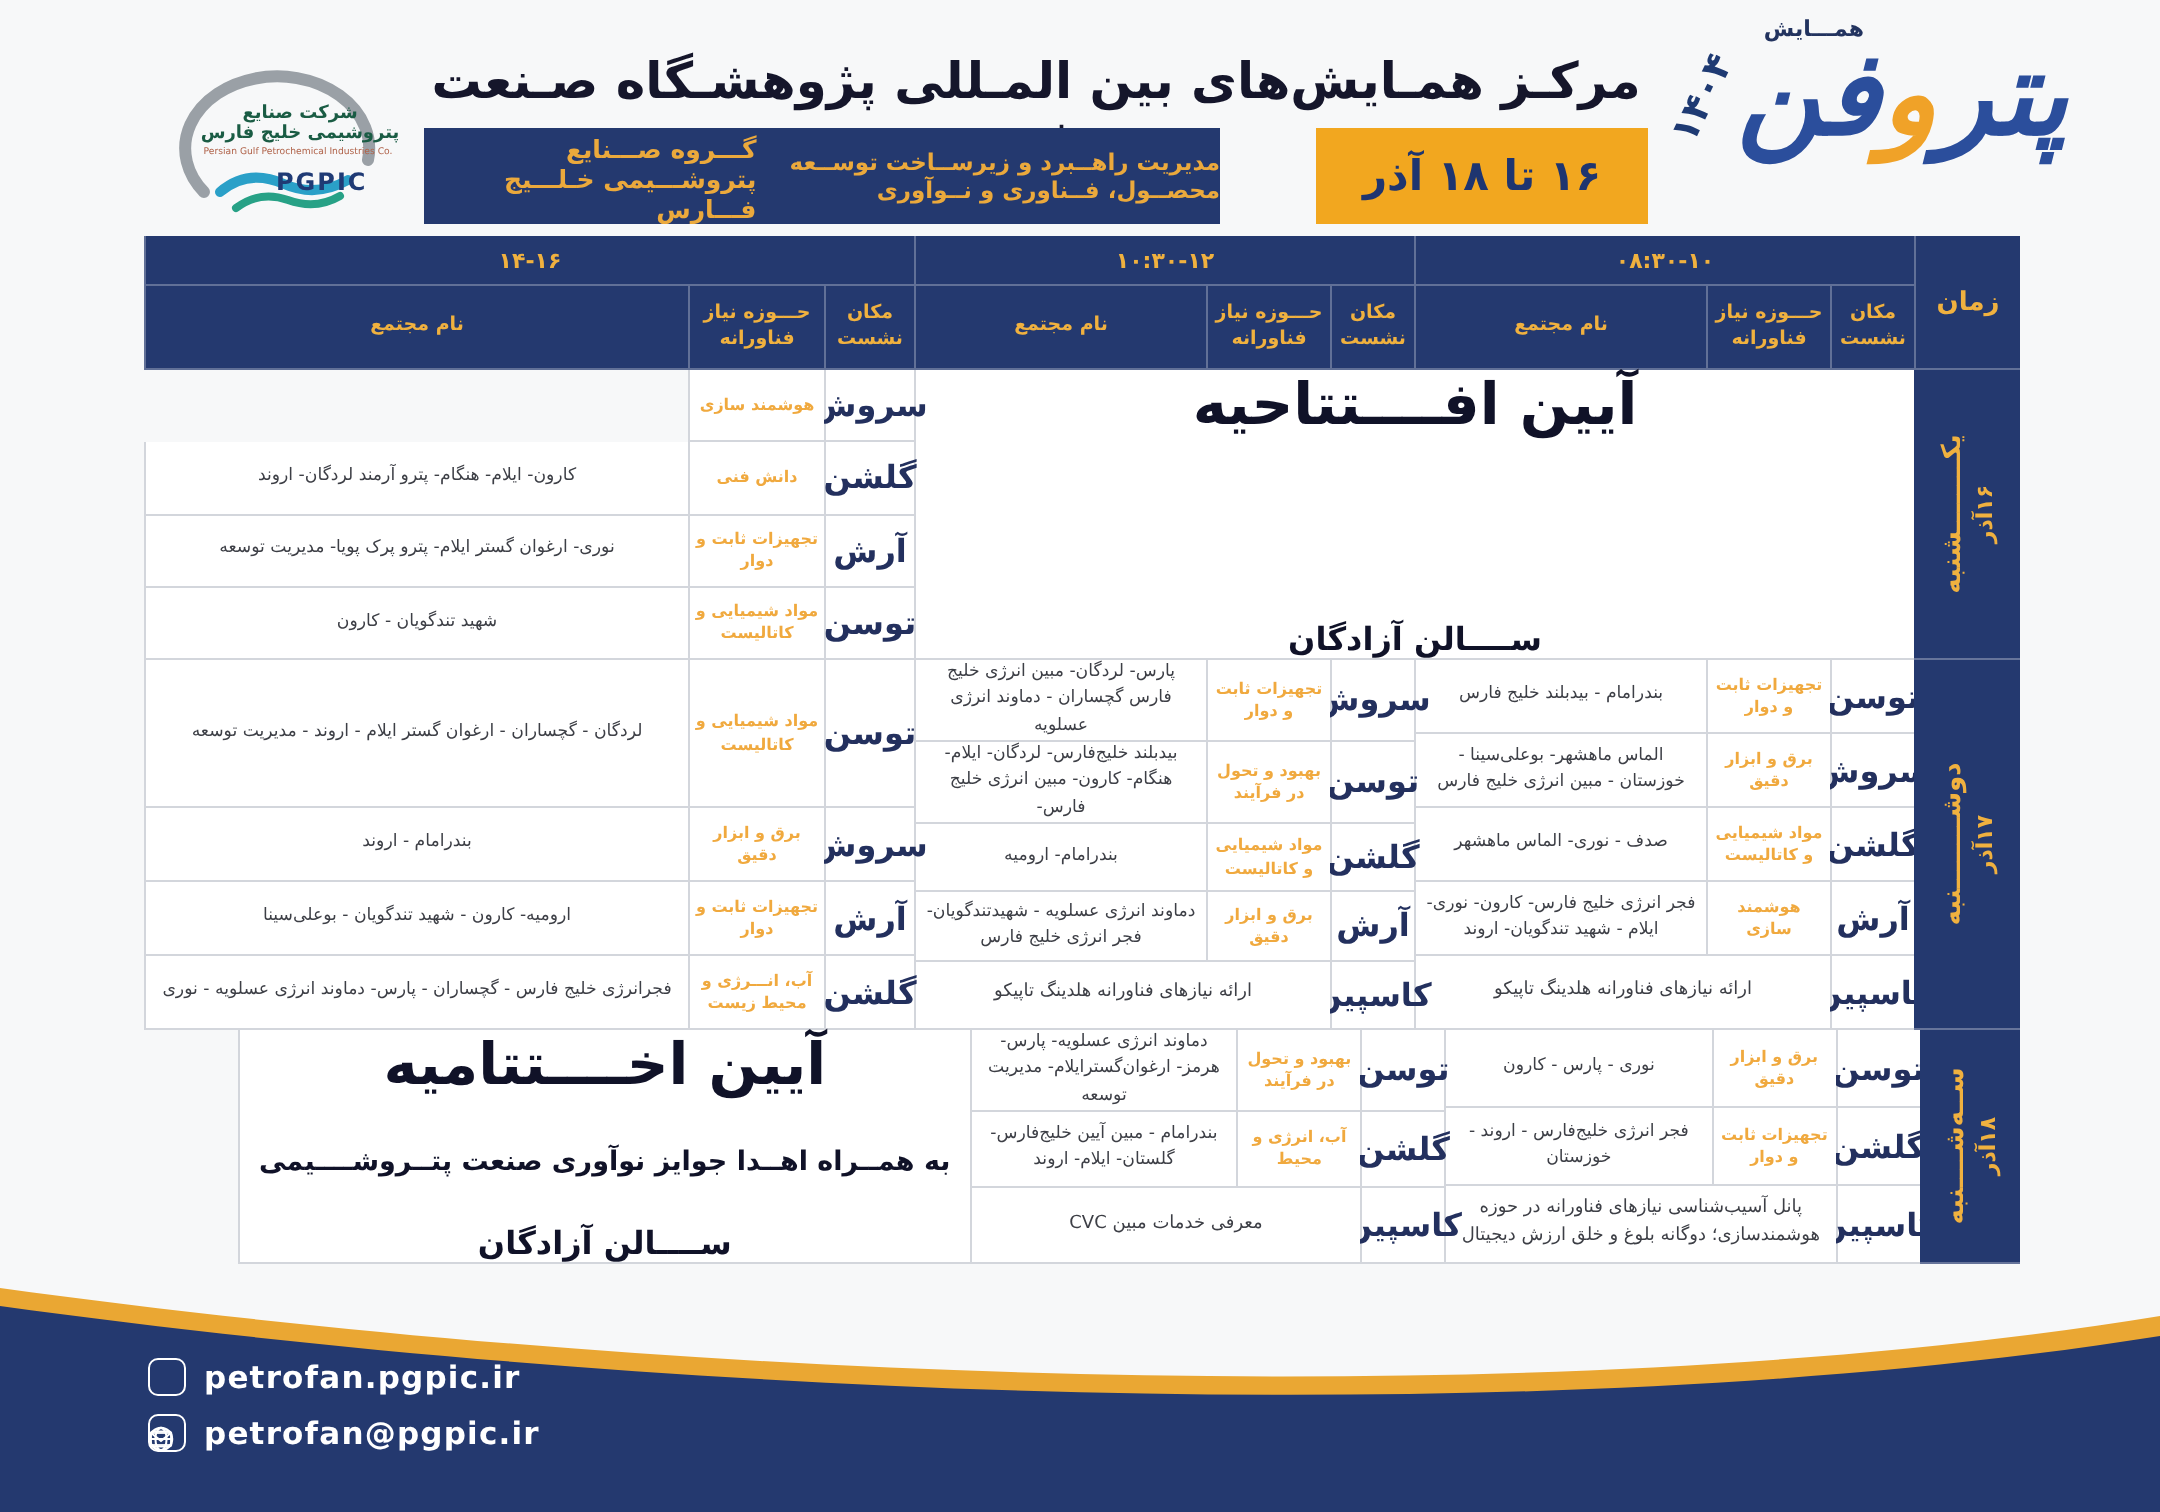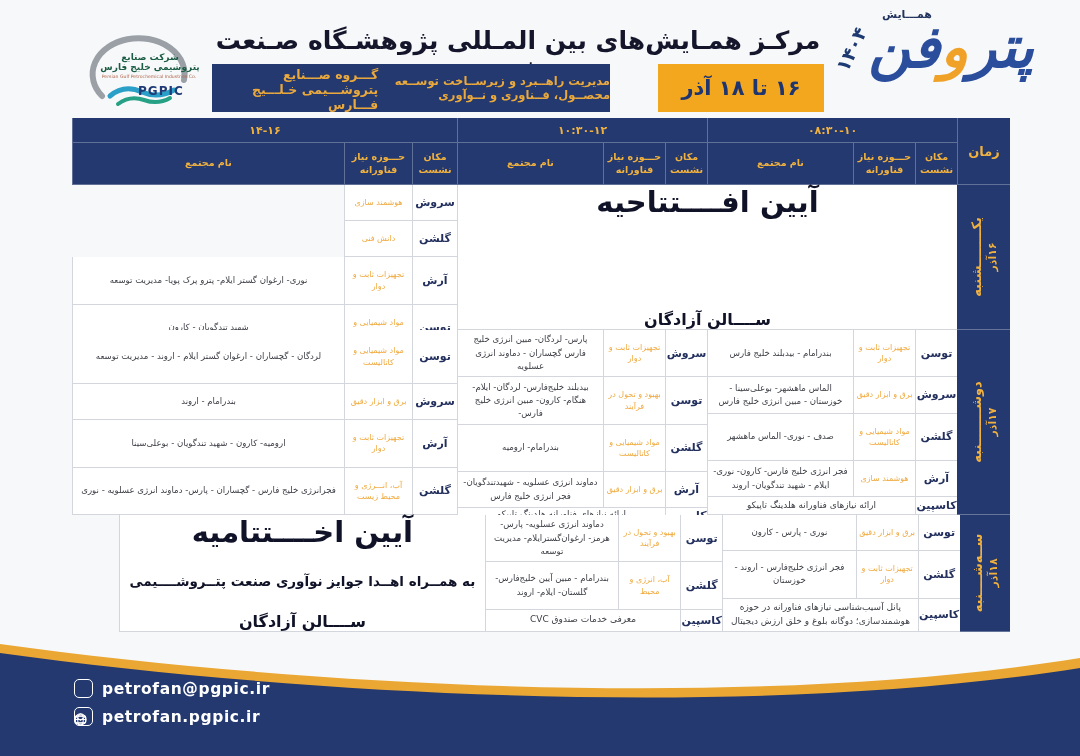--- a/index.html
+++ b/index.html
@@ -55,24 +55,24 @@
              display:flex; align-items:center; justify-content:center; overflow:hidden; }
   .day-rot { transform:rotate(-90deg); white-space:nowrap; text-align:center; display:flex;
              flex-direction:column; align-items:center; }
   .day-rot .dname { font-size:13px; font-weight:bold; }
   .day-rot .ddate { font-size:11px; font-weight:bold; margin-top:2px; }
 
   .block { display:flex; flex-direction:column; }
   .b1, .b2 { width:250px; } .b3 { width:385px; }
   .trow { display:flex; flex:1; }
   .trow.tall { flex:2; }
-  .venue { font-weight:bold; color:#23305e; font-size:11px; }
+  .venue { font-weight:bold; color:#23305e; font-size:16px; }
   .b1 .venue, .b2 .venue { width:42px; }
   .b3 .venue { width:45px; }
-  .need { color:#f0a93e; font-size:8px; font-weight:normal; line-height:1.4; padding:12px 2px;text-align:center; }
+  .need { color:#f0a93e; font-size:8px; font-weight:bold; line-height:1.4; padding:0 2px;text-align:center; }
   .b1 .need, .b2 .need { width:62px; }
   .b3 .need { width:68px; }
   .complex { flex:1; font-size:8.6px; color:#3d3f46; line-height:1.55; padding:0 5px; }
   .mergedtx { flex:1; font-size:9px; color:#3d3f46; line-height:1.55; padding:0 6px; }
 
   .ceremony { width:500px; background:#fff; border-left:1px solid #d3d6dc; border-bottom:1px solid #d3d6dc;
               display:flex; flex-direction:column; align-items:center; justify-content:space-between; }
   .closing { width:385px;margin-left:47px; }
   .cer-title { font-size:29px; font-weight:bold; color:#101228; }
   .cer-sub { font-size:16px; font-weight:bold; color:#101228; margin-top:8px; }
@@ -162,20 +162,21 @@
         <div class="cer-sub">ســــالن آزادگان</div>
       </div>
       <div class="block b3">
         <div class="trow">
           <div class="cell venue">سروش</div>
           <div class="cell need">هوشمند سازی</div>
         </div>
         <div class="trow">
           <div class="cell venue">گلشن</div>
           <div class="cell need">دانش فنی</div>
+          <div class="cell complex">کارون- ایلام- هنگام- پترو آرمند لردگان- اروند</div>
         </div>
         <div class="trow">
           <div class="cell venue">آرش</div>
           <div class="cell need">تجهیزات ثابت و دوار</div>
           <div class="cell complex">نوری- ارغوان گستر ایلام- پترو پرک پویا- مدیریت توسعه</div>
         </div>
         <div class="trow">
           <div class="cell venue">توسن</div>
           <div class="cell need">مواد شیمیایی و کاتالیست</div>
           <div class="cell complex">شهید تندگویان - کارون</div>
@@ -295,54 +296,54 @@
           <div class="cell need">بهبود و تحول در فرآیند</div>
           <div class="cell complex">دماوند انرژی عسلویه- پارس- هرمز- ارغوان‌گسترایلام- مدیریت توسعه</div>
         </div>
         <div class="trow">
           <div class="cell venue">گلشن</div>
           <div class="cell need">آب، انرژی و محیط</div>
           <div class="cell complex">بندرامام - مبین آیین خلیج‌فارس- گلستان- ایلام- اروند</div>
         </div>
         <div class="trow">
           <div class="cell venue">کاسپین</div>
-          <div class="cell mergedtx">معرفی خدمات صندوق CVC</div>
+          <div class="cell mergedtx">معرفی خدمات مبین CVC</div>
         </div>
       </div>
       <div class="ceremony closing">
         <div class="cer-title">آیین اخــــتتامیه</div>
         <div class="cer-line2">به همــراه اهــدا جوایز نوآوری صنعت پتــروشــــیمی</div>
         <div class="cer-sub">ســــالن آزادگان</div>
       </div>
     </div>
   </div>
 
   <div class="footer">
     <svg width="1080" height="120" viewBox="0 0 1080 120">
       <path d="M0,8 C320,52 760,74 1080,22 L1080,120 L0,120 Z" fill="#eaa733"></path>
       <path d="M0,17 C320,61 760,83 1080,32 L1080,120 L0,120 Z" fill="#24396f"></path>
     </svg>
     <div class="contacts">
-      <div class="contact" style="pointer-events:auto;">
-        <span class="cicon">
-          <svg width="13" height="13" viewBox="0 0 14 14">
-              <rect x="1.5" y="3" width="11" height="8" rx="1.3" fill="none" stroke="#fff" stroke-width="1.2"></rect>
-              <path d="M2,4 L7,8 L12,4" fill="none" stroke="#fff" stroke-width="1.1"></path>
-            </svg>
-        </span>
-        <span class="ctext">petrofan@pgpic.ir</span>
-      </div>
       <div class="contact" style="pointer-events:auto;">
         <span class="cicon">
           <svg width="13" height="13" viewBox="0 0 14 14">
               <circle cx="7" cy="7" r="6" fill="none" stroke="#fff" stroke-width="1.2"></circle>
               <ellipse cx="7" cy="7" rx="3" ry="6" fill="none" stroke="#fff" stroke-width="1.1"></ellipse>
               <line x1="1" y1="7" x2="13" y2="7" stroke="#fff" stroke-width="1.1"></line>
               <line x1="2" y1="3.8" x2="12" y2="3.8" stroke="#fff" stroke-width="0.9"></line>
               <line x1="2" y1="10.2" x2="12" y2="10.2" stroke="#fff" stroke-width="0.9"></line>
             </svg>
         </span>
         <span class="ctext">petrofan.pgpic.ir</span>
       </div>
+      <div class="contact" style="pointer-events:auto;">
+        <span class="cicon">
+          <svg width="13" height="13" viewBox="0 0 14 14">
+              <rect x="1.5" y="3" width="11" height="8" rx="1.3" fill="none" stroke="#fff" stroke-width="1.2"></rect>
+              <path d="M2,4 L7,8 L12,4" fill="none" stroke="#fff" stroke-width="1.1"></path>
+            </svg>
+        </span>
+        <span class="ctext">petrofan@pgpic.ir</span>
+      </div>
     </div>
   </div>
 
 </div>
 
 </body></html>

